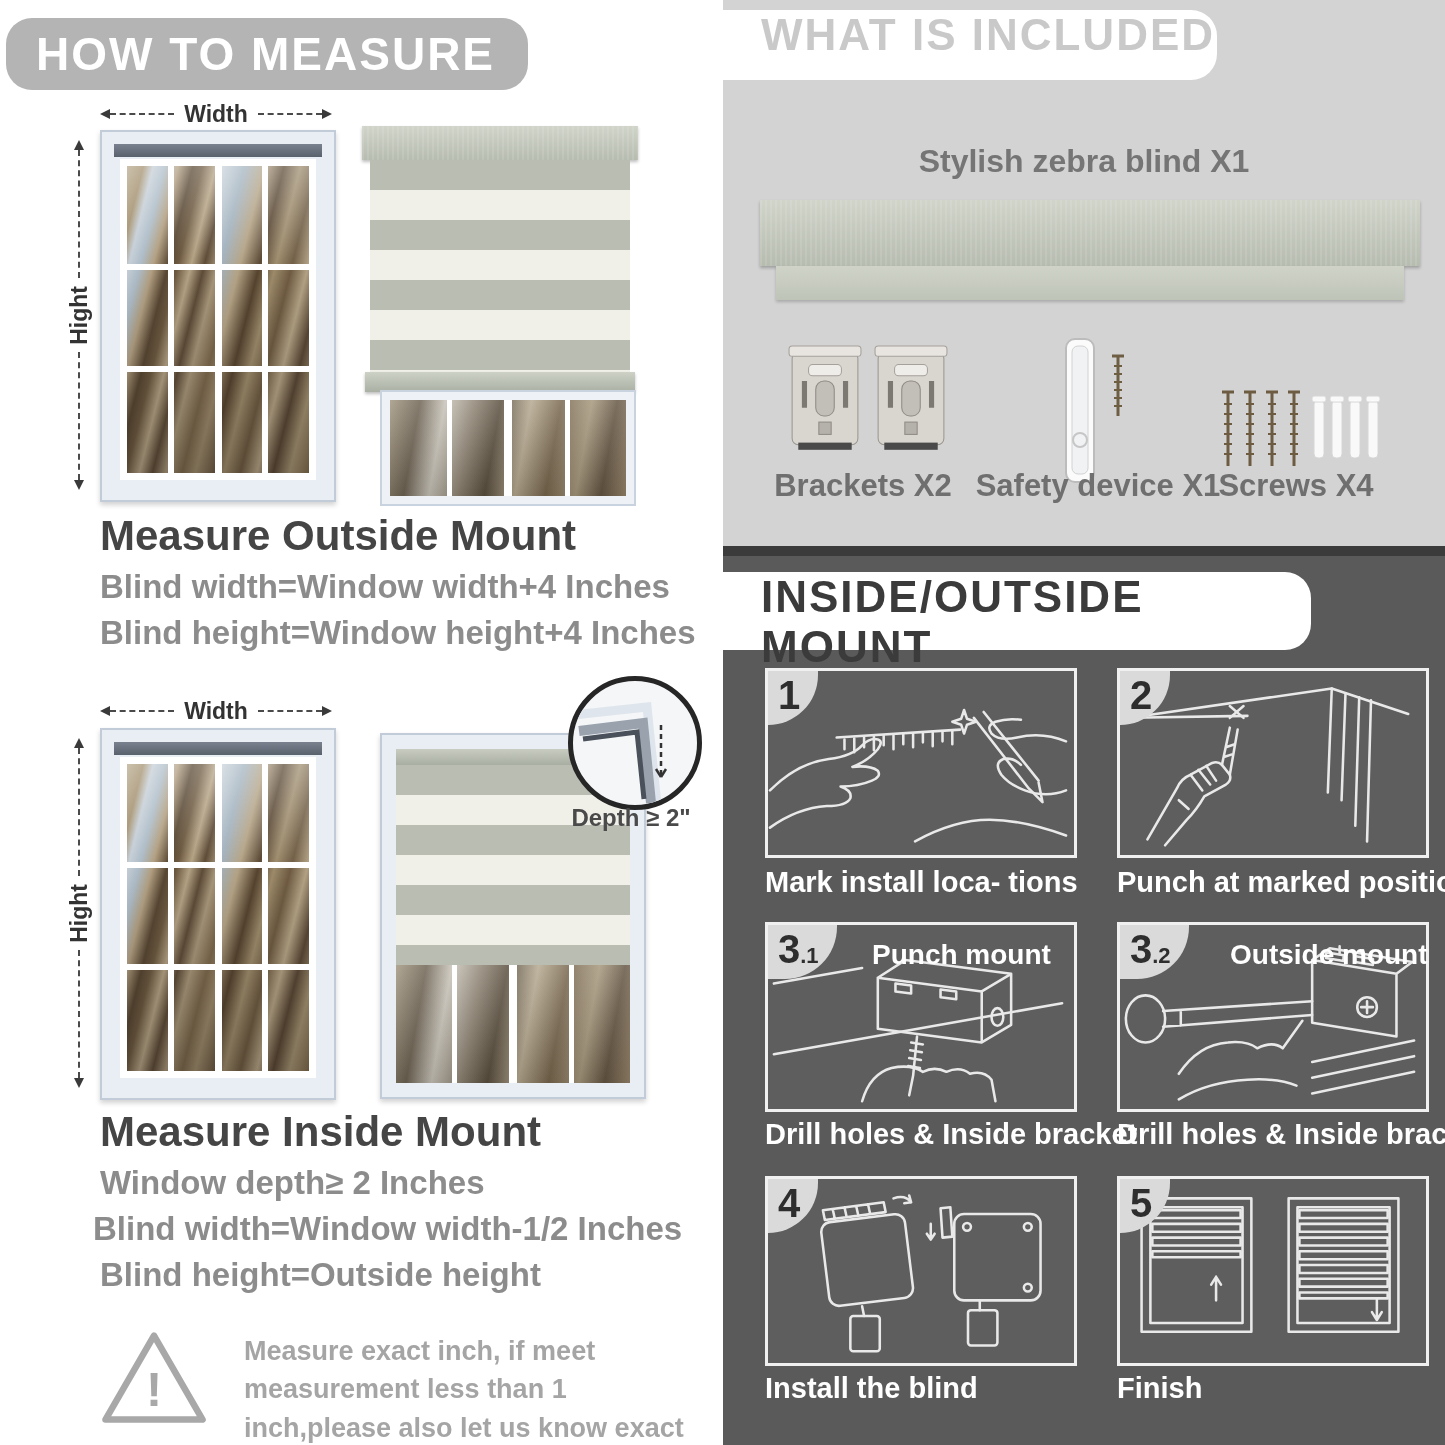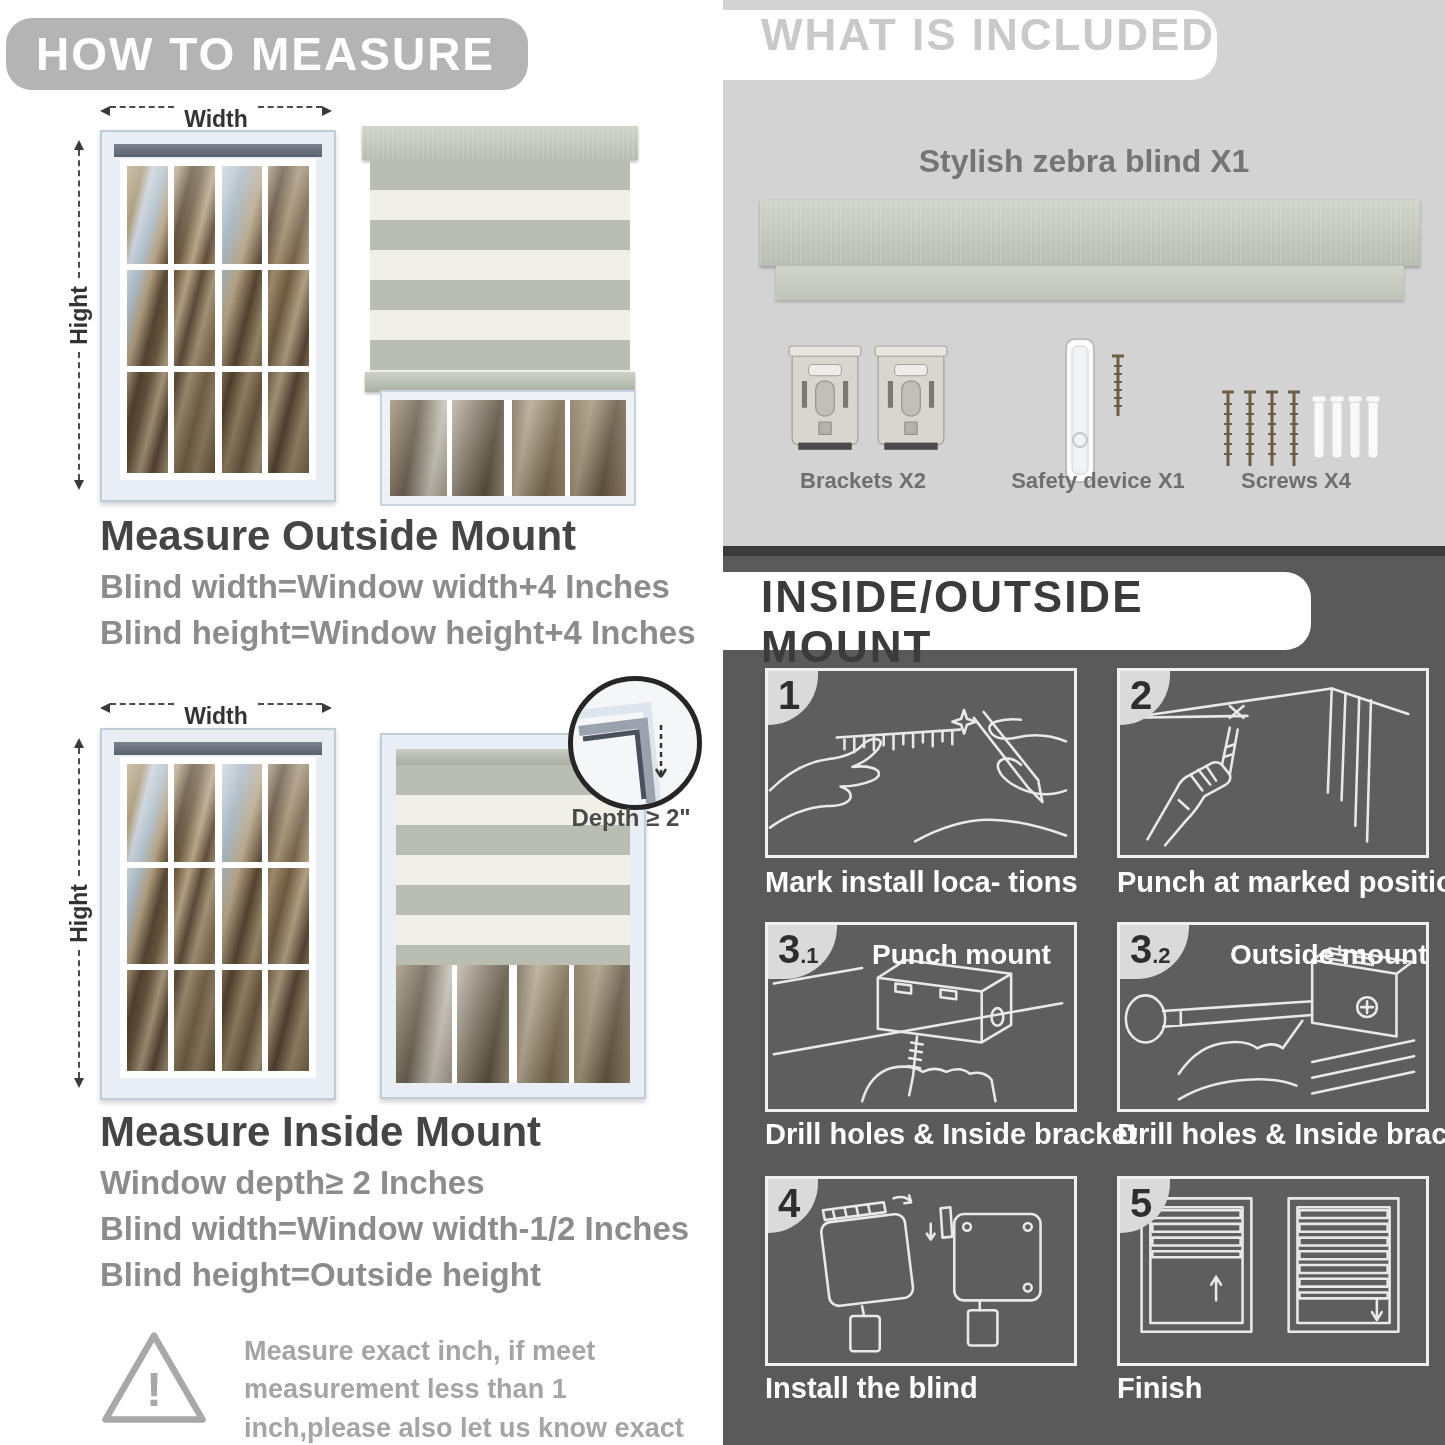--- a/index.html
+++ b/index.html
@@ -13,21 +13,21 @@
     font-size:44px;letter-spacing:2px;display:flex;align-items:flex-start;padding-left:38px}
   .h-dark{font-weight:bold;font-size:42px;color:#454545}
   .h-line{font-weight:bold;font-size:33px;color:#8c8c8c}
 
   
   .tri{width:0;height:0;flex:0 0 auto}
   .tri.l{border-top:5px solid transparent;border-bottom:5px solid transparent;border-right:10px solid #3a3a3a}
   .tri.r{border-top:5px solid transparent;border-bottom:5px solid transparent;border-left:10px solid #3a3a3a}
   .tri.u{border-left:5px solid transparent;border-right:5px solid transparent;border-bottom:10px solid #3a3a3a}
   .tri.d{border-left:5px solid transparent;border-right:5px solid transparent;border-top:10px solid #3a3a3a}
-  .dimh{display:flex;}
+  .dimh{display:flex;align-items:center}
   .dimh .seg{flex:1;height:0;border-top:2px dashed #4a4a4a}
   .dimh .lbl{padding:0 10px;font-size:23px;font-weight:bold;color:#333;white-space:nowrap}
   .dimv{display:flex;flex-direction:column;align-items:center}
   .dimv .seg{flex:1;width:0;border-left:2px dashed #4a4a4a}
   .dimv .lbl{writing-mode:vertical-rl;transform:rotate(180deg);font-size:23px;font-weight:bold;color:#333;padding:8px 0}
 
   
   .winframe{background:#e9edf4;border:2px solid #c2ccd9;box-shadow:0 3px 5px rgba(0,0,0,.18)}
   .winhead{position:absolute;left:12px;right:12px;top:12px;height:13px;background:linear-gradient(180deg,#79828e,#59616d)}
   .sashwrap{position:absolute;left:18px;right:18px;top:27px;bottom:20px;background:#fff;display:flex;gap:7px;padding:7px}
@@ -54,21 +54,21 @@
     linear-gradient(180deg,#d0d4c9,#b7bcb0);box-shadow:0 2px 3px rgba(0,0,0,.25)}
   .zrail{background:linear-gradient(180deg,#cdd1c6,#aab0a3);box-shadow:0 2px 3px rgba(0,0,0,.25)}
   .underwin{background:#fff;border:8px solid #eef1f6;outline:2px solid #c9d3df}
   .vbar{position:absolute;top:0;bottom:0;background:#fff}
 
   
   .graypanel{background:#d3d3d3}
   .darkstrip{background:#3b3b3b}
   .darkpanel{background:#5a5a5a}
   .prodlabel{font-weight:bold;font-size:32px;color:#757575;text-align:center}
-  .partlabel{font-weight:bold;font-size:22px;color:#6f6f6f;text-align:center}
+  .partlabel{font-weight:bold;font-size:31px;color:#6f6f6f;text-align:center}
 
   
   .tile{border:3px solid #f0f0f0;background:#5e5e5e}
   .badge{position:absolute;top:0;left:0;background:#dadada;color:#2e2e2e;border-radius:0 0 52px 0;
     font-size:40px;font-weight:bold;line-height:1;padding:4px 18px 10px 10px}
   .badge .sub{font-size:22px}
   .steptitle{position:absolute;color:#fff;font-weight:bold;font-size:28px;white-space:nowrap}
   .caption{color:#fff;font-weight:bold;font-size:29px;white-space:nowrap}
   .art path,.art rect,.art circle,.art ellipse{stroke:#e9e9e9;stroke-width:2.6;fill:none;
     stroke-linecap:round;stroke-linejoin:round}
@@ -176,21 +176,21 @@
     <path d="M6,50 L70,42 L78,122" stroke="#9aa3ad" stroke-width="10" fill="none"></path>
     <path d="M10,58 L64,51 L71,118" stroke="#4a515b" stroke-width="5" fill="none"></path>
     <path d="M88,44 V96" stroke="#333" stroke-width="2.5" stroke-dasharray="5 4" fill="none"></path>
     <path d="M88,96 l-5,-8 M88,96 l5,-8" stroke="#333" stroke-width="2.5" fill="none"></path>
   </svg>
 </div>
 <div class="ab depth-label" style="left:566px;top:804px;width:130px">Depth ≥ 2"</div>
 
 <div class="ab h-dark" style="left:100px;top:1108px">Measure Inside Mount</div>
 <div class="ab h-line" style="left:100px;top:1164px">Window depth≥ 2 Inches</div>
-<div class="ab h-line" style="left:100px;top:1210px">Blind width=Window width-1/2 Inches</div>
+<div class="ab h-line" style="left:93px;top:1210px">Blind width=Window width-1/2 Inches</div>
 <div class="ab h-line" style="left:100px;top:1256px">Blind height=Outside height</div>
 
 <div class="ab" style="left:98px;top:1328px">
   <svg viewBox="0 0 120 108" width="112" height="101">
     <path d="M60,8 L112,98 L8,98 Z" fill="none" stroke="#a8a8a8" stroke-width="7" stroke-linejoin="round"></path>
     <text x="60" y="84" text-anchor="middle" font-size="52" font-weight="bold" fill="#a8a8a8">!</text>
   </svg>
 </div>
 <div class="ab warn-text" style="left:244px;top:1332px;width:450px">Measure exact inch, if meet measurement less than 1 inch,please also let us know exact measurement, please do not leave it</div>
 

